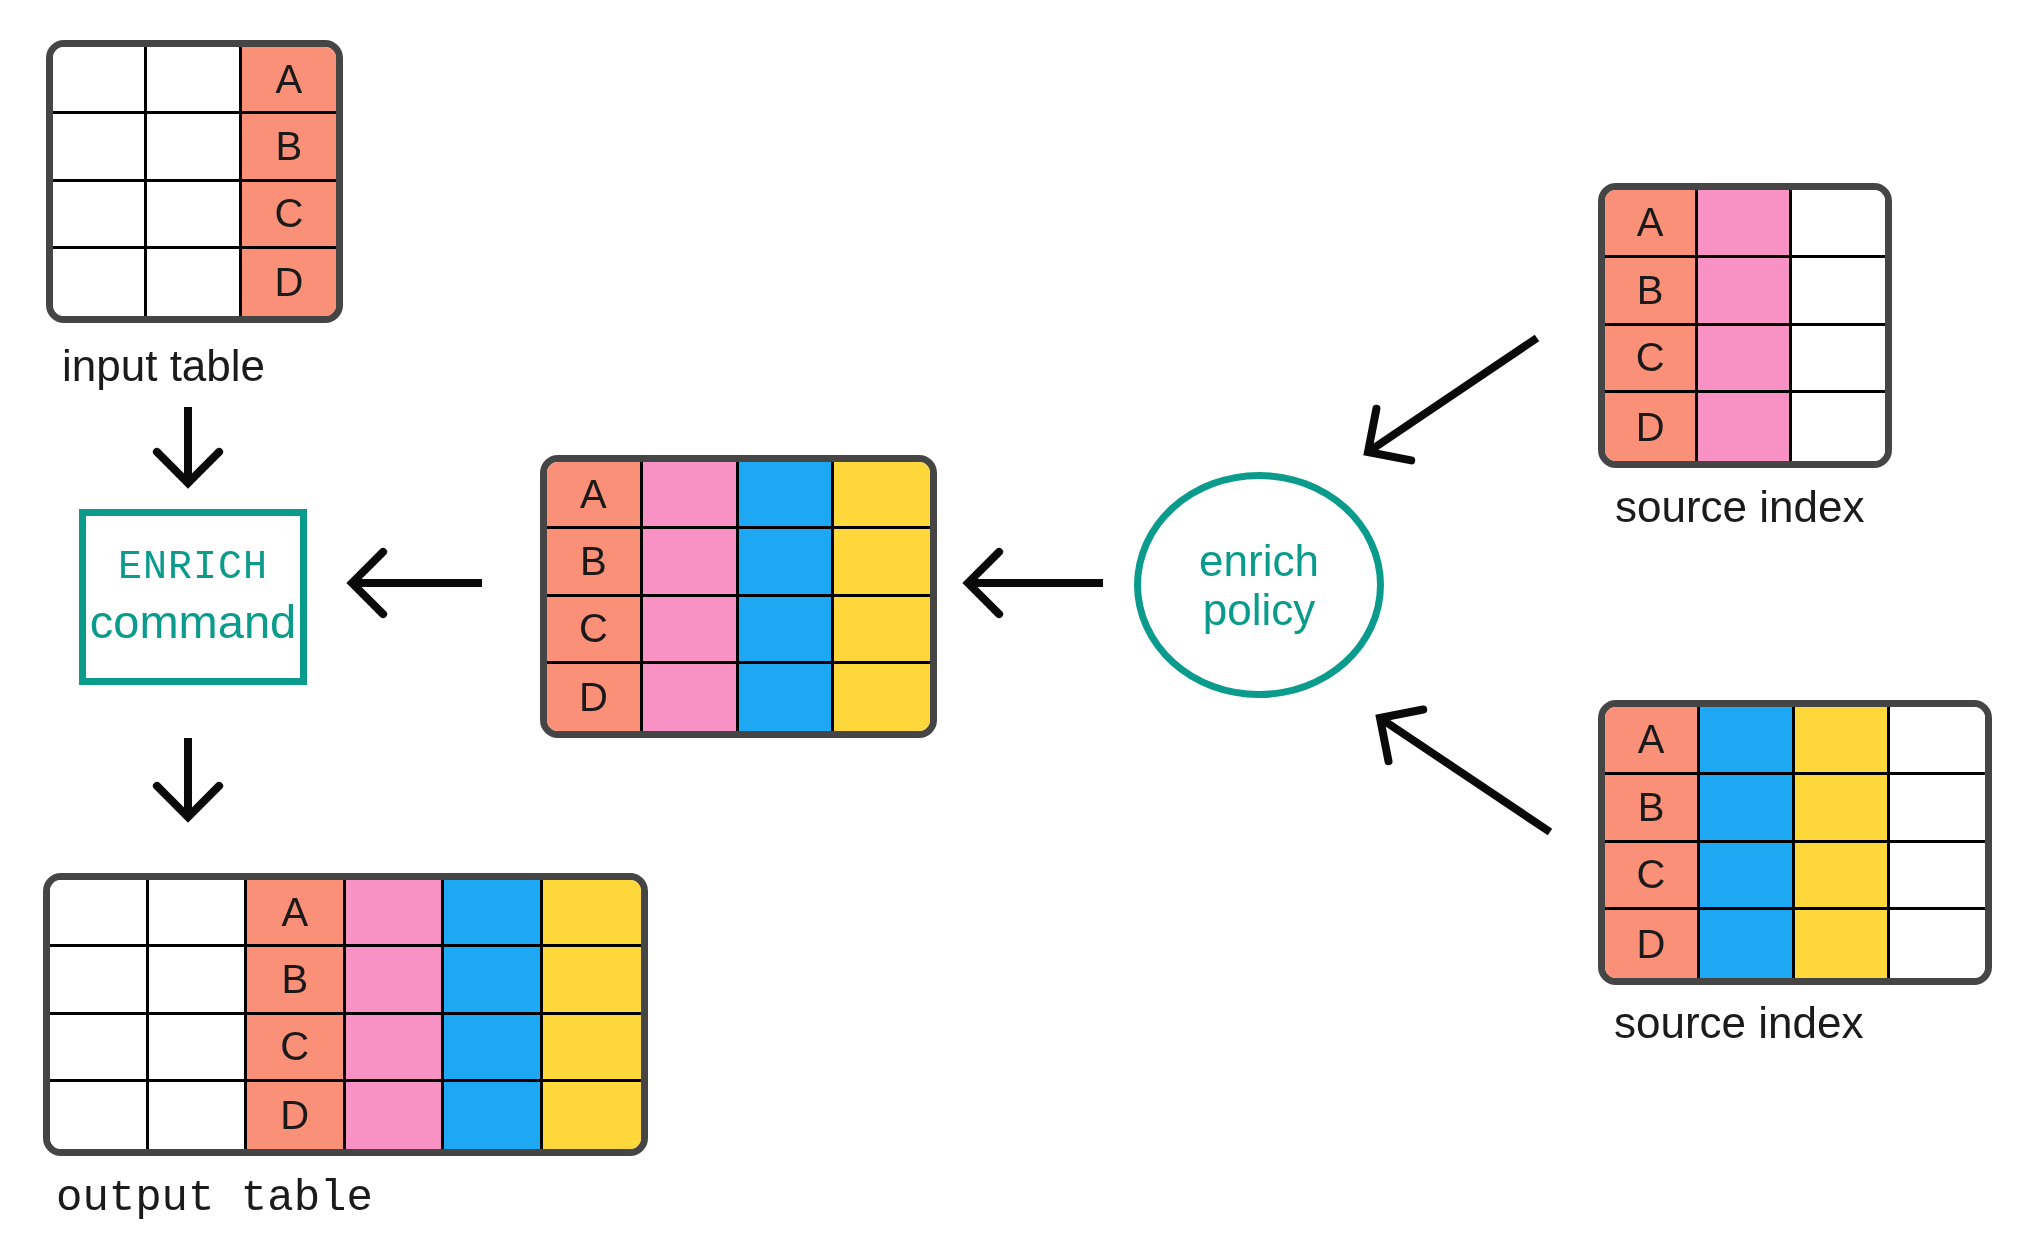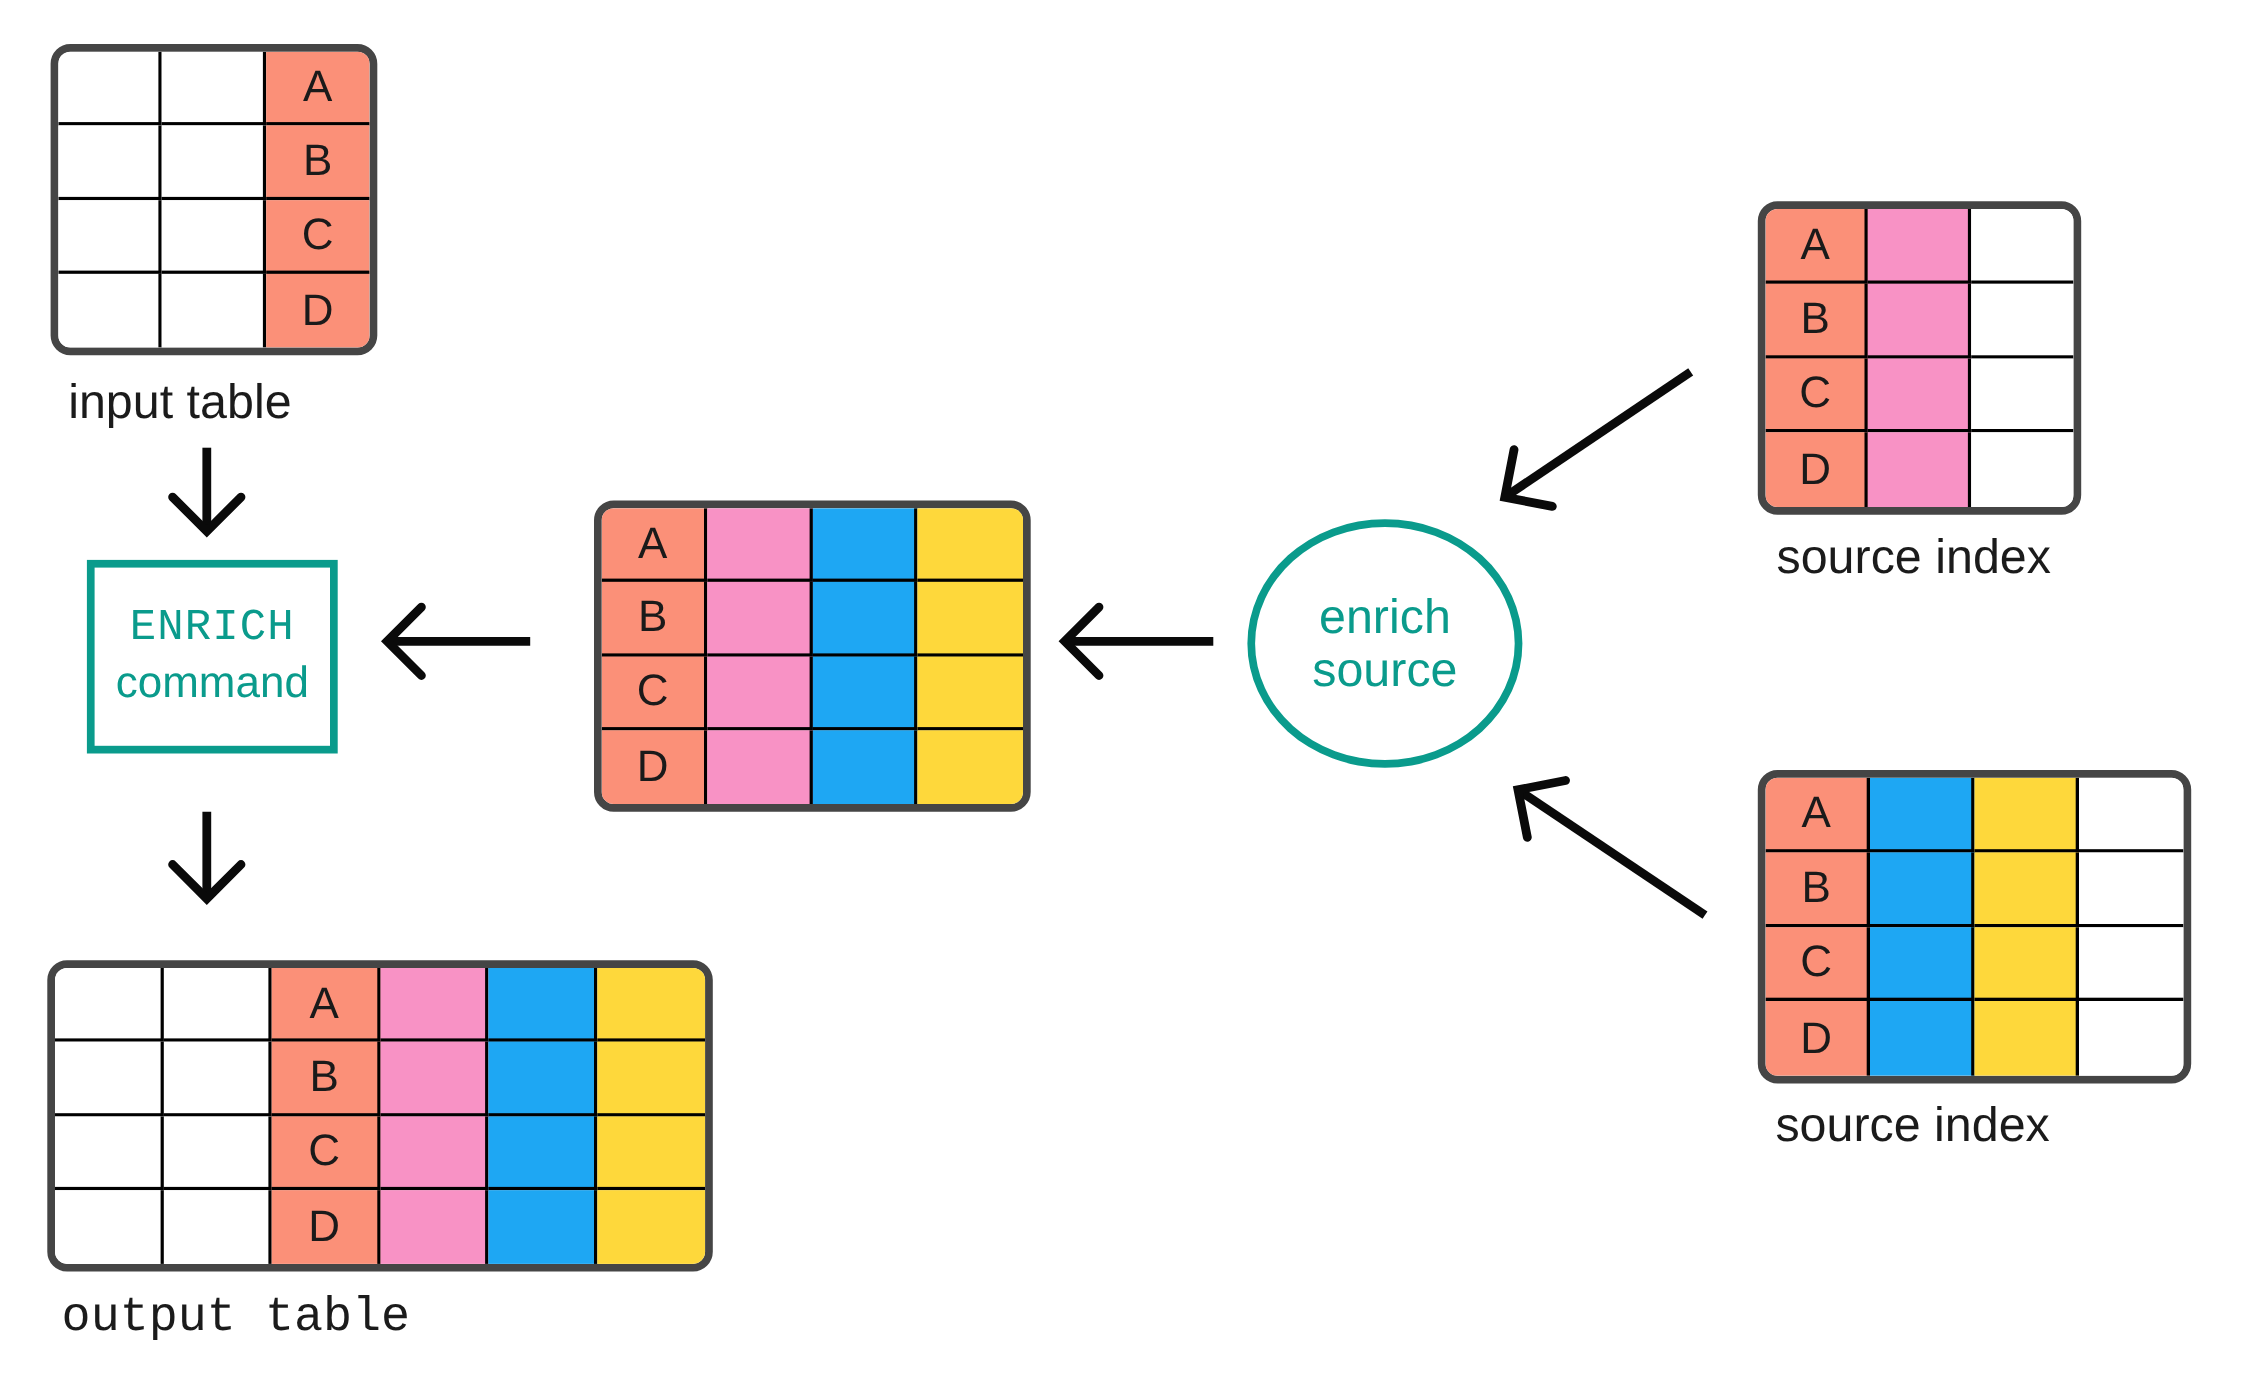--- a/index.html
+++ b/index.html
@@ -34,21 +34,21 @@
   #l-src-bot{left:1614px;top:1001px;}
   #l-output {left:56px;  top:1176px;font-family:Liberation Mono, monospace;}
   
   .box{
     position:absolute;left:79px;top:509px;width:228px;height:176px;box-sizing:border-box;
     border:7px solid var(--teal);background:#fff;
     display:flex;flex-direction:column;align-items:center;justify-content:center;
     color:var(--teal);line-height:1.22;
   }
   .box .kw{font-family:"Liberation Mono","DejaVu Sans Mono",monospace;font-size:40px;font-weight:500;letter-spacing:1px;}
-  .box .word{font-size:40px;}
+  .box .word{font-size:47px;}
   
   .circle{
     position:absolute;left:1134px;top:472px;width:250px;height:226px;box-sizing:border-box;
     border:7px solid var(--teal);border-radius:50%;background:#fff;
     display:flex;flex-direction:column;align-items:center;justify-content:center;
     color:var(--teal);font-size:44px;line-height:1.12;
   }
   
   #arrows{position:absolute;left:0;top:0;width:2038px;height:1260px;pointer-events:none;}
   #arrows path{stroke:var(--arrow);stroke-width:8;fill:none;stroke-linejoin:miter;}
@@ -156,21 +156,21 @@
   <div class="lbl" id="l-src-bot">source index</div>
   <div class="lbl" id="l-output">output table</div>
 
   <div class="box">
     <span class="kw">ENRICH</span>
     <span class="word">command</span>
   </div>
 
   <div class="circle">
     <span>enrich</span>
-    <span>source</span>
+    <span>policy</span>
   </div>
 
   <svg id="arrows" viewBox="0 0 2038 1260" xmlns="http://www.w3.org/2000/svg">
       <g>
         <path class="shaft" d="M 188 407 L 188 483"></path>
         <path class="head" d="M 219.1 451.9 L 188 483 L 156.9 451.9"></path>
       </g>
       <g>
         <path class="shaft" d="M 482 583 L 352 583"></path>
         <path class="head" d="M 383.1 614.1 L 352 583 L 383.1 551.9"></path>

